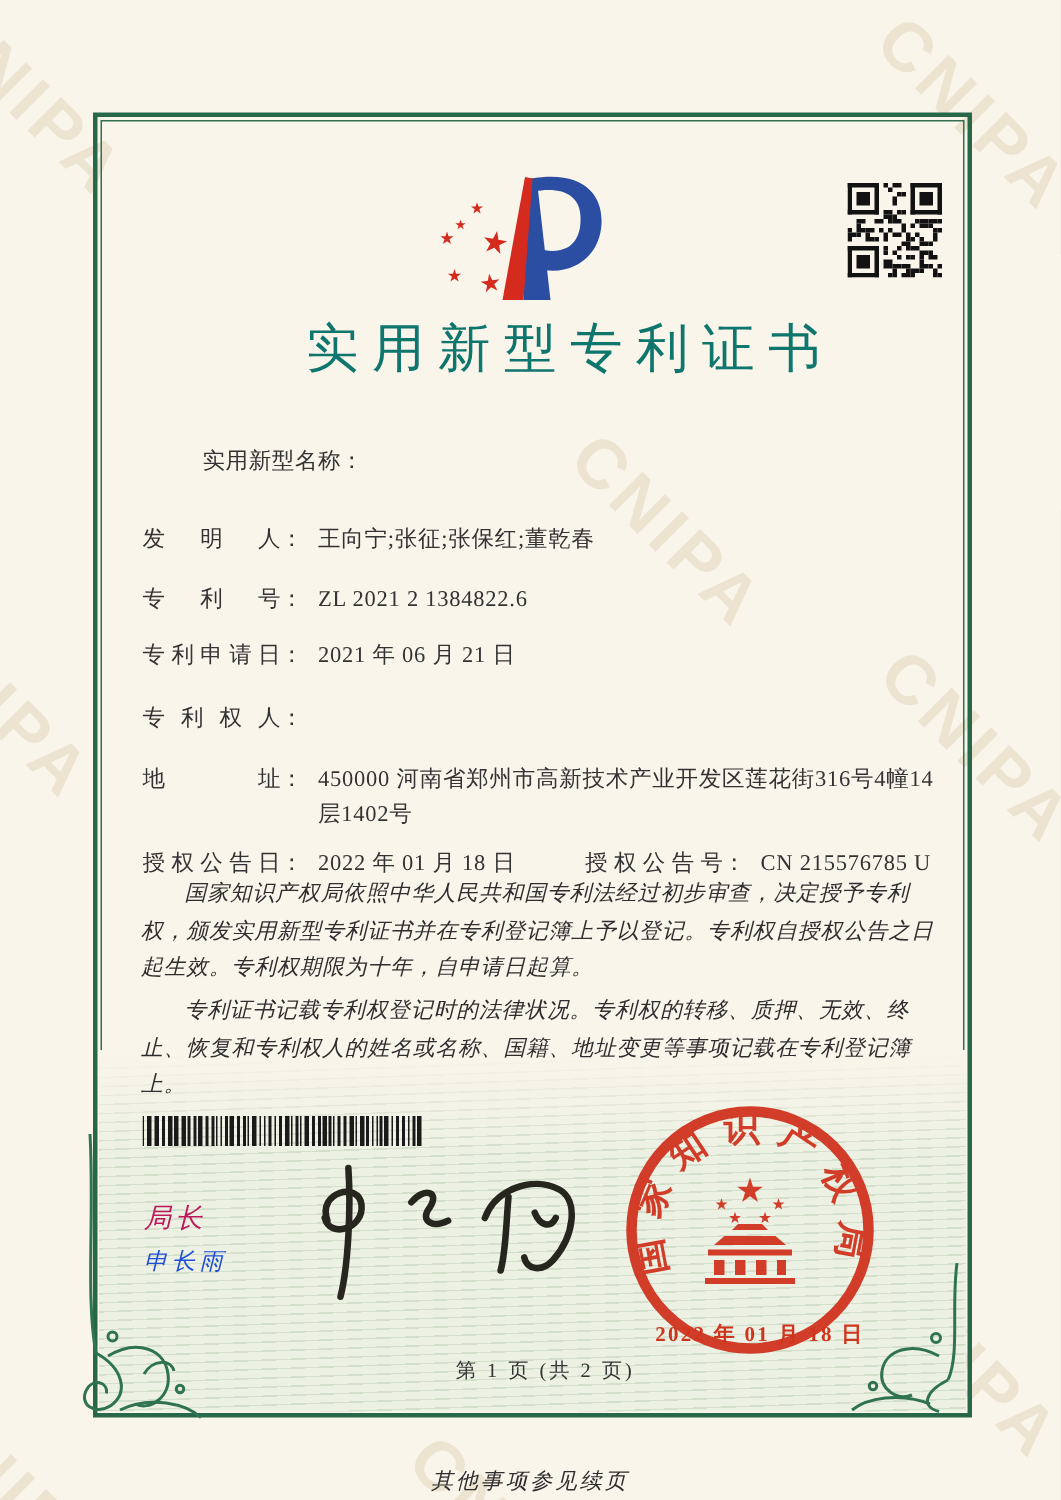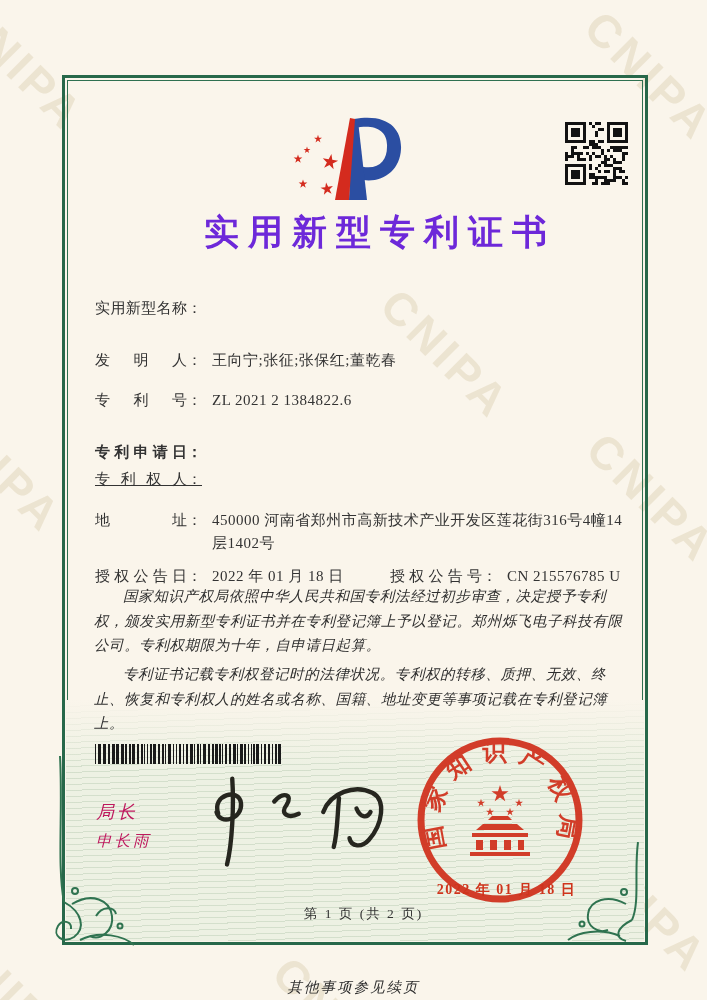--- a/index.html
+++ b/index.html
@@ -30,34 +30,34 @@
   }
   .wave-zone::before{
     content:""; position:absolute; inset:0;
     background:linear-gradient(180deg,#faf5eb 0%, rgba(250,245,235,0) 28%);
   }
   .cert-no{position:absolute; left:95px; top:119px; font-size:15.5px; letter-spacing:2.5px; color:#3d3d3d;}
   .qr{position:absolute; left:565px; top:122px; width:63px; height:63px;}
   .logo{position:absolute; left:288px; top:114px;}
   .title{
     position:absolute; left:0; right:0; top:209px; text-align:center;
-    font-size:35px; font-weight:700; color:#6d28d9; letter-spacing:9px; text-indent:9px;padding-left:44px;
+    font-size:35px; font-weight:400; color:#0f766e; letter-spacing:9px; text-indent:9px;padding-left:44px;
   }
   .row{position:absolute; left:95px; right:70px; display:flex; font-size:15px; color:#333; line-height:1.55;}
   .flabel{width:92px; flex:none; text-align:justify; text-align-last:justify;}
   .fcolon{flex:none; margin-right:10px;}
   .fvalue{flex:1; letter-spacing:0.5px;}
   .grant-group1{display:flex; width:295px; flex:none;}
   .grant-group2{display:flex; flex:1;}
   .paras{position:absolute; left:94px; right:72px; top:584px;}
   .kai{font-style:italic;}
   .paras p{margin:0 0 4px 0; font-size:14.5px; line-height:1.7; text-indent:2em; letter-spacing:0.6px; color:#2e2e2e;}
   .barcode{position:absolute; left:95px; top:744px; width:190px; height:20px;}
   .sig-title{position:absolute; left:96px; top:800px; font-size:18px; color:#be185d; letter-spacing:3px;}
-  .sig-name{position:absolute; left:96px; top:831px; font-size:15.5px; color:#be185d; letter-spacing:3px;}
+  .sig-name{position:absolute; left:96px; top:831px; font-size:15.5px; color:#1d4ed8; letter-spacing:3px;}
   .sig-hand{position:absolute; left:192px; top:770px;}
   .seal{position:absolute; left:412px; top:736px; opacity:0.93;}
   .seal-date{
     position:absolute; left:424px; top:881px; width:165px; text-align:center;
     font-size:14px; font-weight:600; color:#cf341c; letter-spacing:1.5px; white-space:nowrap;
   }
   .page-num{position:absolute; left:0; right:0; top:905px; text-align:center; font-size:13.5px; letter-spacing:2px; color:#333;padding-left:20px;}
   .note{position:absolute; left:0; right:0; top:952px; text-align:center; font-size:14.5px; letter-spacing:2px; color:#2e2e2e;margin-top:26px;}
   .corner-l{position:absolute; left:50px; top:756px;}
   .corner-r{position:absolute; left:556px; top:842px;}
@@ -227,39 +227,40 @@
         <rect x="30" y="60" width="3" height="3" fill="#121212"></rect>
         <rect x="36" y="60" width="3" height="3" fill="#121212"></rect>
         <rect x="39" y="60" width="3" height="3" fill="#121212"></rect>
         <rect x="42" y="60" width="3" height="3" fill="#121212"></rect>
         <rect x="57" y="60" width="3" height="3" fill="#121212"></rect>
         <rect x="60" y="60" width="3" height="3" fill="#121212"></rect>
       </svg></div>
 
   <div class="title">实用新型专利证书</div>
 
-  <div class="row" style="top:297px;">
+  <div class="row" style="top:297px;margin-left:40px;">
     <span class="flabel">实用新型名称</span>
       <span class="fcolon">：</span>
   </div>
   <div class="row" style="top:349px;">
     <span class="flabel">发明人</span>
       <span class="fcolon">：</span>
     <span class="fvalue">王向宁;张征;张保红;董乾春</span>
   </div>
   <div class="row" style="top:389px;">
     <span class="flabel">专利号</span>
       <span class="fcolon">：</span>
     <span class="fvalue">ZL 2021 2 1384822.6</span>
   </div>
-  <div class="row" style="top:441px;font-weight:bold;">
+  <div class="row" style="top:426px;">
     <span class="flabel">专利申请日</span>
       <span class="fcolon">：</span>
-  </div>
-  <div class="row" style="top:468px;text-decoration:underline;">
+    <span class="fvalue">2021 年 06 月 21 日</span>
+  </div>
+  <div class="row" style="top:468px;">
     <span class="flabel">专利权人</span>
       <span class="fcolon">：</span>
   </div>
   <div class="row" style="top:509px;">
     <span class="flabel">地址</span>
       <span class="fcolon">：</span>
     <span class="fvalue">450000 河南省郑州市高新技术产业开发区莲花街316号4幢14层1402号</span>
   </div>
   <div class="row" style="top:565px;">
     <span class="grant-group1">
@@ -268,21 +269,21 @@
       <span class="fvalue">2022 年 01 月 18 日</span>
     </span>
     <span class="grant-group2">
       <span class="flabel">授权公告号</span>
         <span class="fcolon">：</span>
       <span class="fvalue">CN 215576785 U</span>
     </span>
   </div>
 
   <div class="paras kai">
-    <p>国家知识产权局依照中华人民共和国专利法经过初步审查，决定授予专利权，颁发实用新型专利证书并在专利登记簿上予以登记。郑州烁飞电子科技有限公司。专利权期限为十年，自申请日起算。</p>
+    <p>国家知识产权局依照中华人民共和国专利法经过初步审查，决定授予专利权，颁发实用新型专利证书并在专利登记簿上予以登记。专利权自授权公告之日起生效。专利权期限为十年，自申请日起算。</p>
     <p>专利证书记载专利权登记时的法律状况。专利权的转移、质押、无效、终止、恢复和专利权人的姓名或名称、国籍、地址变更等事项记载在专利登记簿上。</p>
   </div>
 
   <div class="barcode"><svg width="190" height="20">
         <rect x="0" y="0" width="1" height="20" fill="#1a1a1a"></rect>
         <rect x="3" y="0" width="3" height="20" fill="#1a1a1a"></rect>
         <rect x="8" y="0" width="3" height="20" fill="#1a1a1a"></rect>
         <rect x="13" y="0" width="2" height="20" fill="#1a1a1a"></rect>
         <rect x="17" y="0" width="3" height="20" fill="#1a1a1a"></rect>
         <rect x="21" y="0" width="3" height="20" fill="#1a1a1a"></rect>

